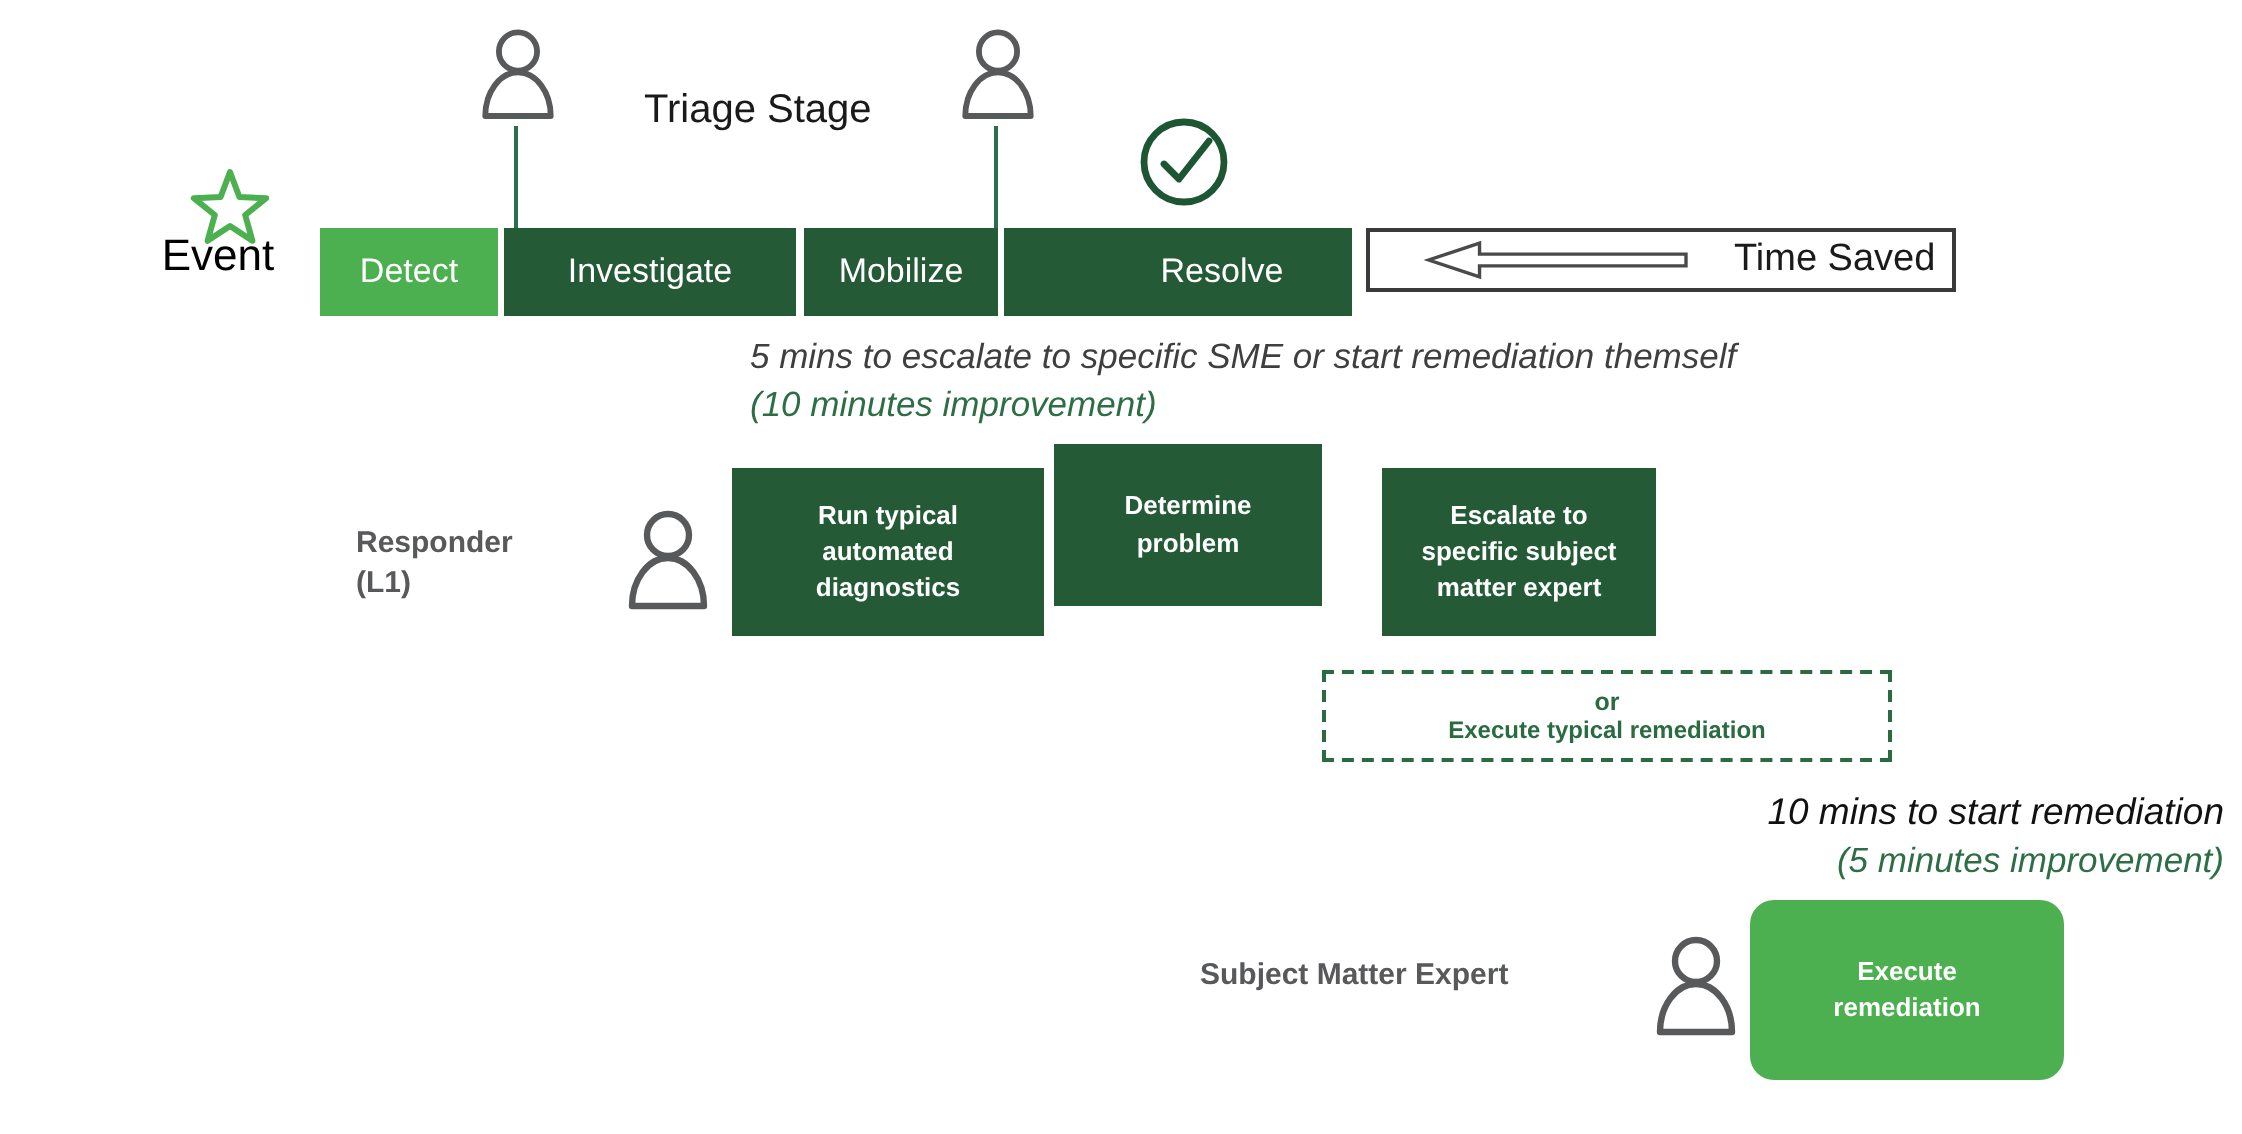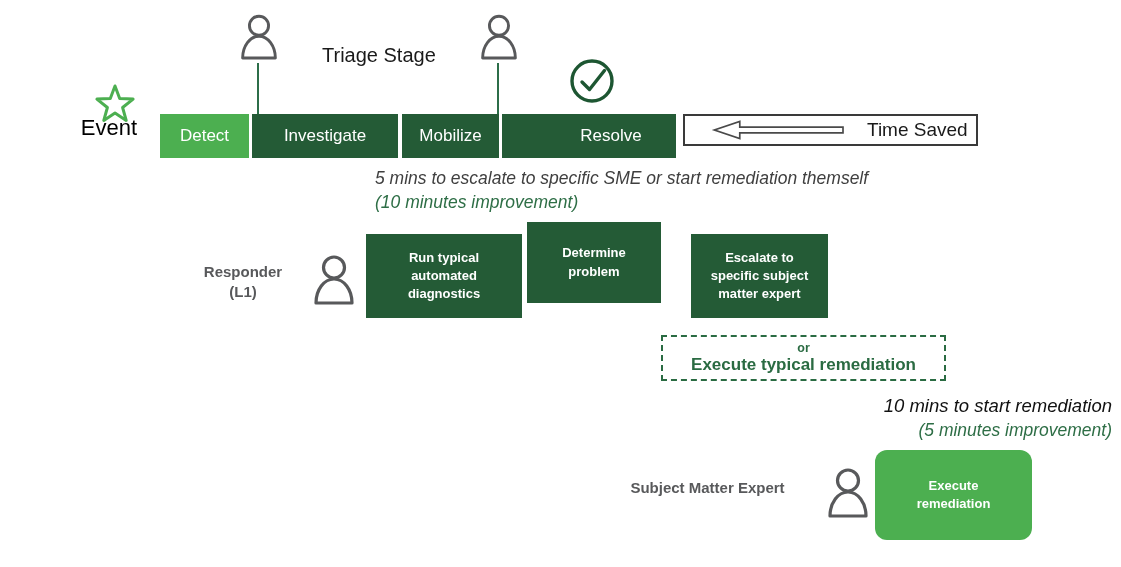--- a/index.html
+++ b/index.html
@@ -31,34 +31,34 @@
               border:2px solid var(--border_dark);display:flex;align-items:center;}
   .time-saved .txt{font-size:19px;color:var(--text_dark);margin-left:14px;}
 
   
   .ann1{font-style:italic;font-size:17.5px;color:var(--ann_gray);}
   .ann2{font-style:italic;font-size:17.5px;color:var(--green_text);}
   .ann-right{text-align:right;}
   .ann-big{font-size:18.5px;color:#111;}
 
   
-  .lane-label{color:var(--icon_gray);font-weight:bold;font-size:15px;line-height:1.35;text-align:center;}
+  .lane-label{color:var(--icon_gray);font-weight:bold;font-size:15px;line-height:1.35;text-align:left;}
 
   
   .step{position:absolute;display:flex;align-items:center;justify-content:center;text-align:center;
         color:#fff;font-weight:bold;font-size:13px;line-height:1.4;}
   .step.dark{background:var(--green_dark);}
   .step.light{background:var(--green_mid);border-radius:12px;}
   .step span{display:block;}
 
   .alt-box{position:absolute;left:661px;top:335px;width:285px;height:46px;
            border:2px dashed #2a6b42;display:flex;flex-direction:column;align-items:center;justify-content:center;
            color:#2a6b42;font-weight:bold;text-align:center;}
   .alt-box .l1{font-size:12.5px;}
-  .alt-box .l2{font-size:17px;}
+  .alt-box .l2{font-size:12px;}
 
   svg{display:block;}
 </style>
 </head>
 <body>
 
 <div class="canvas">
 
   <div class="abs" style="left:94px;top:83px;">
     <svg width="42" height="40" viewBox="0 0 42 40">

